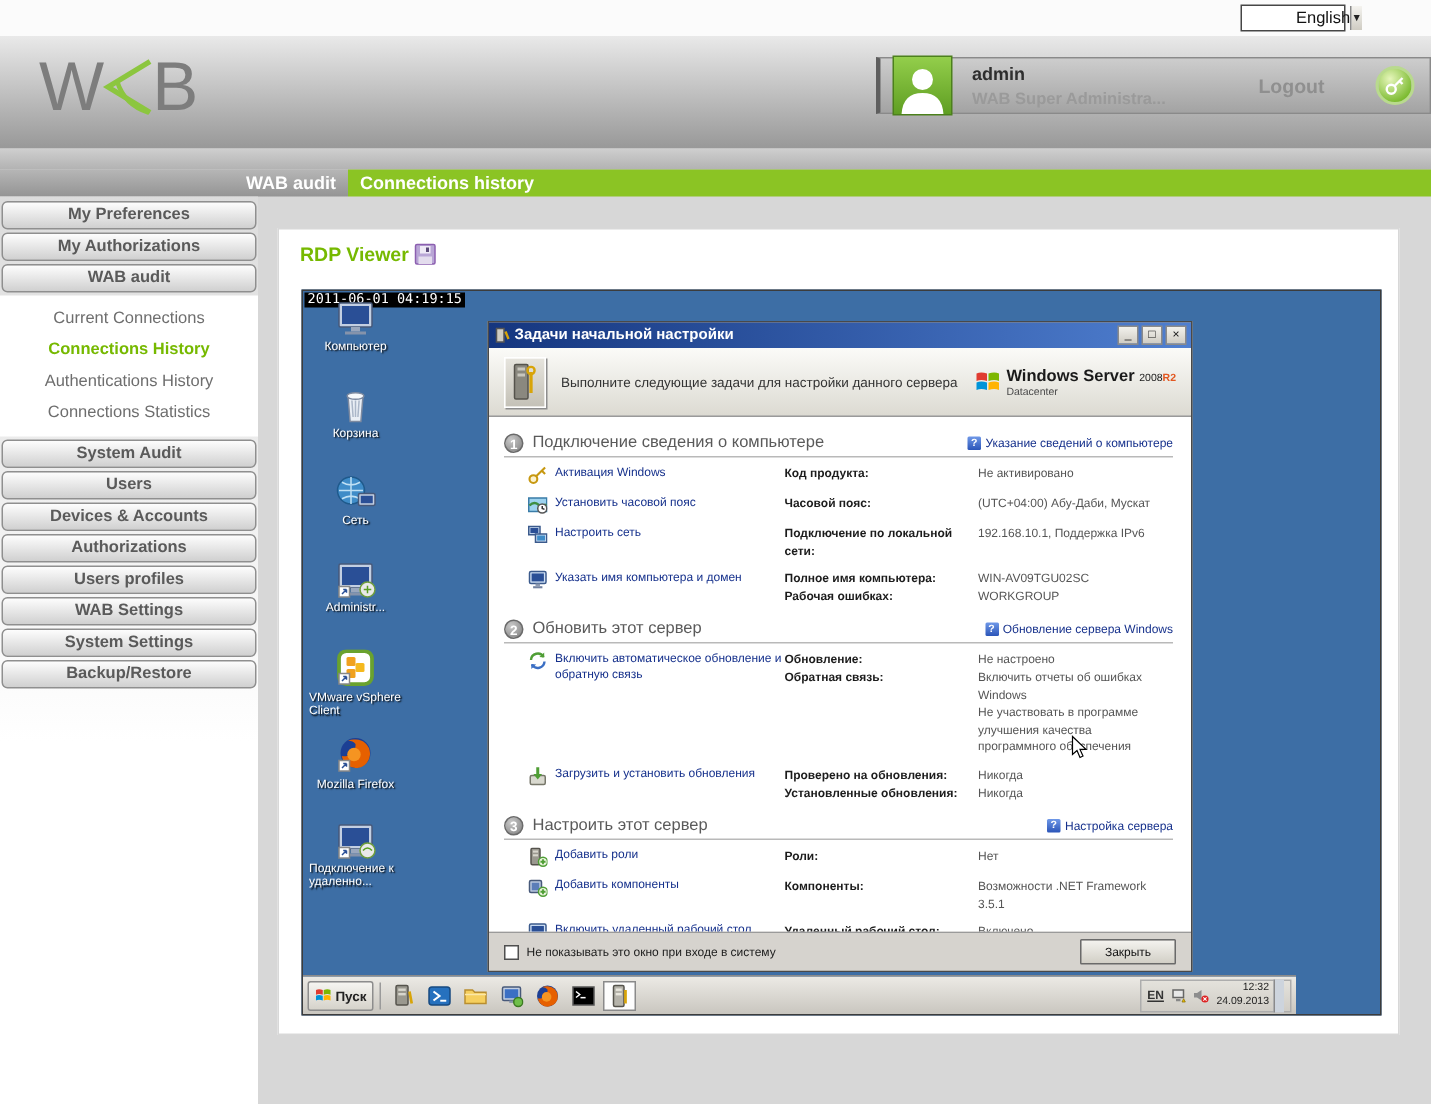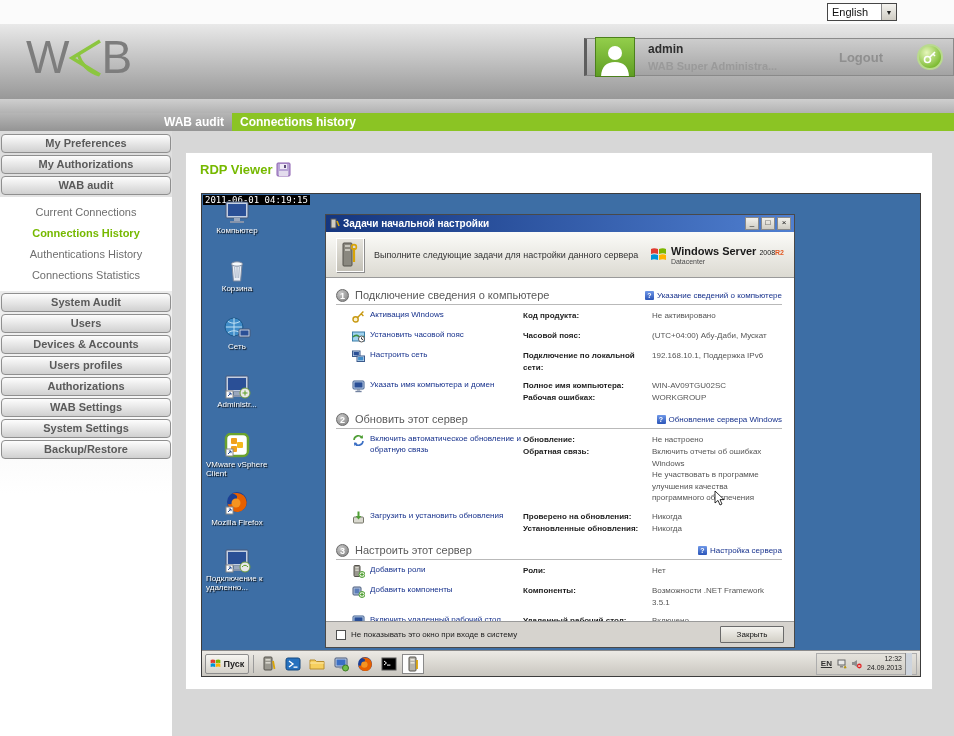--- a/index.html
+++ b/index.html
@@ -2,21 +2,21 @@
 <html><head>
 <meta charset="utf-8">
 <style>
   * { margin:0; padding:0; box-sizing:border-box; }
   html,body { width:954px; height:736px; overflow:hidden; }
   body { font-family:"Liberation Sans", sans-serif; background:#d7d7d7; position:relative; }
 
   
   #topbar { position:absolute; left:0; top:0; width:954px; height:24px; background:#fbfbfb; }
   .lang-select { position:absolute; top:3px; right:57px; width:70px; height:18px; background:#fff;
-    border:1px solid #464646; display:flex; align-items:center; font-size:11px; color:#111; }
+    border:1px solid #464646; display:flex; align-items:center; font-size:11px; color:#111;padding-left:32px; }
   .lang-select .val { flex:1; padding-left:4px; }
   .lang-select .arrow-btn { width:15px; height:16px; background:linear-gradient(#f4f3ef,#cfccc3);
     border-left:1px solid #8a8a8a; font-size:7px; color:#222; display:flex; align-items:center; justify-content:center; }
 
   
   #header { position:absolute; left:0; top:24px; width:954px; height:75px; background:linear-gradient(#e9e9e9,#989898); }
   #subheader { position:absolute; left:0; top:99px; width:954px; height:14px; background:linear-gradient(#cfcfcf,#b2b2b2); }
   .logo { position:absolute; left:26px; top:10px; display:flex; align-items:center; color:#7d7d7d;
     font-size:46px; font-weight:normal; line-height:1; }
   .logo svg { margin:2px -3px 0 -3px; }
@@ -99,21 +99,21 @@
   .row-action span { font-size:8px; color:#16318c; line-height:1.3; cursor:pointer; }
   .row-labels div { font-size:8px; font-weight:bold; color:#1c1c1c; line-height:1.45; }
   .row-values div { font-size:8px; color:#555; line-height:1.45; }
   .icw-footer { height:26px; background:#d6d3ce; border-top:1px solid #9a9a9a; display:flex; align-items:center; padding:0 10px; }
   .chk { width:10px; height:10px; background:#fff; border:1px solid #4f4f4f; margin-right:5px; cursor:pointer; }
   .chk-label { font-size:8px; color:#1c1c1c; }
   .close-btn { margin-left:auto; width:64px; height:17px; background:linear-gradient(#f4f3ef,#d2cfc6);
     border:1px solid #6a6a6a; border-radius:1px; font-size:8px; color:#111; text-align:center; line-height:15px; cursor:pointer; }
 
   
-  #taskbar { position:absolute; left:0; bottom:0; width:718px; height:26px;
+  #taskbar { position:absolute; left:0; bottom:0; width:662px; height:26px;
     background:linear-gradient(#eceae5,#c9c6bf); border-top:1px solid #8a8a8a; display:flex; align-items:center; padding:0 3px; }
   .start-btn { width:44px; height:20px; background:linear-gradient(#f6f5f1,#d5d2ca); border:1px solid #8d8d8d;
     border-radius:2px; display:flex; align-items:center; justify-content:center; cursor:pointer; }
   .start-btn span { font-size:9px; font-weight:bold; color:#222; margin-left:3px; }
   .tb-sep { width:1px; height:18px; background:#9a9a9a; margin:0 4px; }
   .task-ic { width:22px; height:20px; display:flex; align-items:center; justify-content:center; margin-right:2px; cursor:pointer; }
   .task-ic.active { background:#fdfdfd; border:1px solid #8a8a8a; }
   .tray { margin-left:auto; height:22px; display:flex; align-items:center; border:1px solid #adadad;
     background:linear-gradient(#e4e2dc,#d0cdc6); padding:0 4px; }
   .tray-lang { font-size:8px; font-weight:bold; color:#333; margin-right:5px;text-decoration:underline; }
@@ -175,22 +175,22 @@
     <div class="sb-btn">WAB audit</div>
     <div class="sb-sub">
       <div class="sb-sub-item">Current Connections</div>
       <div class="sb-sub-item active">Connections History</div>
       <div class="sb-sub-item">Authentications History</div>
       <div class="sb-sub-item">Connections Statistics</div>
     </div>
     <div class="sb-btn">System Audit</div>
     <div class="sb-btn">Users</div>
     <div class="sb-btn">Devices &amp; Accounts</div>
+    <div class="sb-btn">Authorizations</div>
     <div class="sb-btn">Users profiles</div>
-    <div class="sb-btn">Authorizations</div>
     <div class="sb-btn">WAB Settings</div>
     <div class="sb-btn">System Settings</div>
     <div class="sb-btn">Backup/Restore</div>
   </div>
 
 <div id="main-panel">
   <div class="viewer-title-row">
     <div class="viewer-title">RDP Viewer</div>
     <svg class="save-icon" width="15" height="15" viewBox="0 0 15 15">
       <rect x="1" y="1" width="13" height="13" rx="1" fill="#b9a6d6" stroke="#8c5fb0"></rect>

